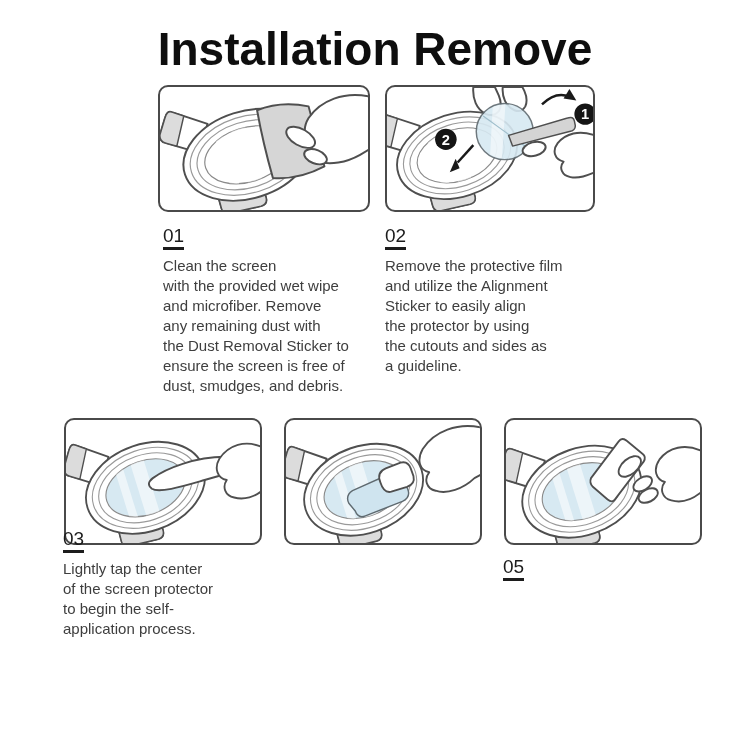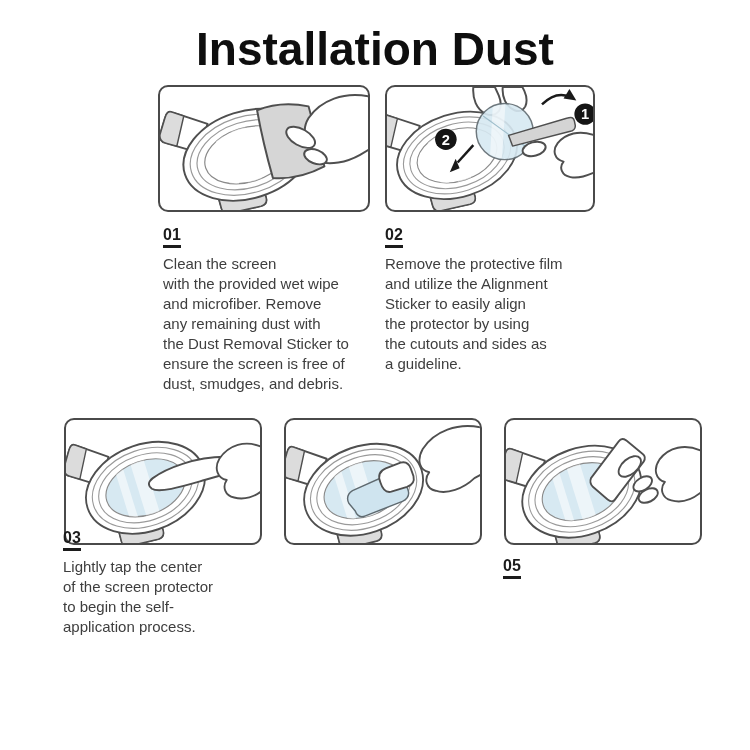--- a/index.html
+++ b/index.html
@@ -22,21 +22,21 @@
   .p3 { left:64px;  top:418px; width:198px; height:127px; }
   .p4 { left:284px; top:418px; width:198px; height:127px; }
   .p5 { left:504px; top:418px; width:198px; height:127px; }
   .caption { position:absolute; }
   .c1 { left:163px; top:226px; width:218px; }
   .c2 { left:385px; top:226px; width:218px; }
   .c3 { left:63px;  top:529px; width:216px; }
   .c4 { left:284px; top:557px; width:216px; }
   .c5 { left:503px; top:557px; width:216px; }
   .num {
-    display:inline-block; font-size:16px; font-weight:700; color:#1c1c1c;
+    display:inline-block; font-size:19px; font-weight:400; color:#1c1c1c;
     border-bottom:3px solid #1c1c1c; padding-bottom:2px; line-height:1;
   }
   .desc {
     margin-top:6px; font-size:15px; line-height:20px; color:#3e3e3e;
     white-space:pre;
   }
   .blue  { --screen:#d7e9f2; }
   .white { --screen:#ffffff; }
   .badge-label { font-family:"Liberation Sans", sans-serif; font-size:15px; font-weight:700; fill:#ffffff; }
 </style>
@@ -63,21 +63,21 @@
         <ellipse cx="92" cy="68" rx="52" ry="34" transform="rotate(-18 92 68)" fill="none" stroke="#9a9a9a" stroke-width="1.2"></ellipse>
         <ellipse cx="92" cy="68" rx="44" ry="28" transform="rotate(-18 92 68)" fill="var(--screen,#ffffff)" stroke="#8a8a8a" stroke-width="1.2"></ellipse>
         <g clip-path="url(#screenClip)">
           <rect x="66" y="28" width="9" height="80" fill="#ffffff" opacity="0.55" transform="rotate(-18 92 68)"></rect>
           <rect x="84" y="28" width="15" height="80" fill="#ffffff" opacity="0.55" transform="rotate(-18 92 68)"></rect>
         </g>
       </g>
     </defs>
   </svg>
 
-  <h1 class="title">Installation Dust</h1>
+  <h1 class="title">Installation Remove</h1>
 
   <section class="panel p1 white">
     <svg viewBox="0 0 210 127" preserveAspectRatio="none">
       <g>
         <use href="#watchBody" transform="translate(-4 2)"></use>
       </g>
       <path d="M98 24 Q122 14 150 20 L166 82 Q140 96 114 94 Q104 58 98 24 Z" fill="#d6d6d6" stroke="#4f4f4f" stroke-width="2" stroke-linejoin="round"></path>
       <g fill="#ffffff" stroke="#4f4f4f" stroke-width="2" stroke-linejoin="round">
         <path d="M212 10 C186 4 162 14 150 32 C143 44 146 55 156 58 C150 64 152 74 161 77 C171 81 188 78 202 70 L212 64 Z"></path>
         <ellipse cx="142" cy="52" rx="16" ry="8.5" transform="rotate(30 142 52)"></ellipse>

